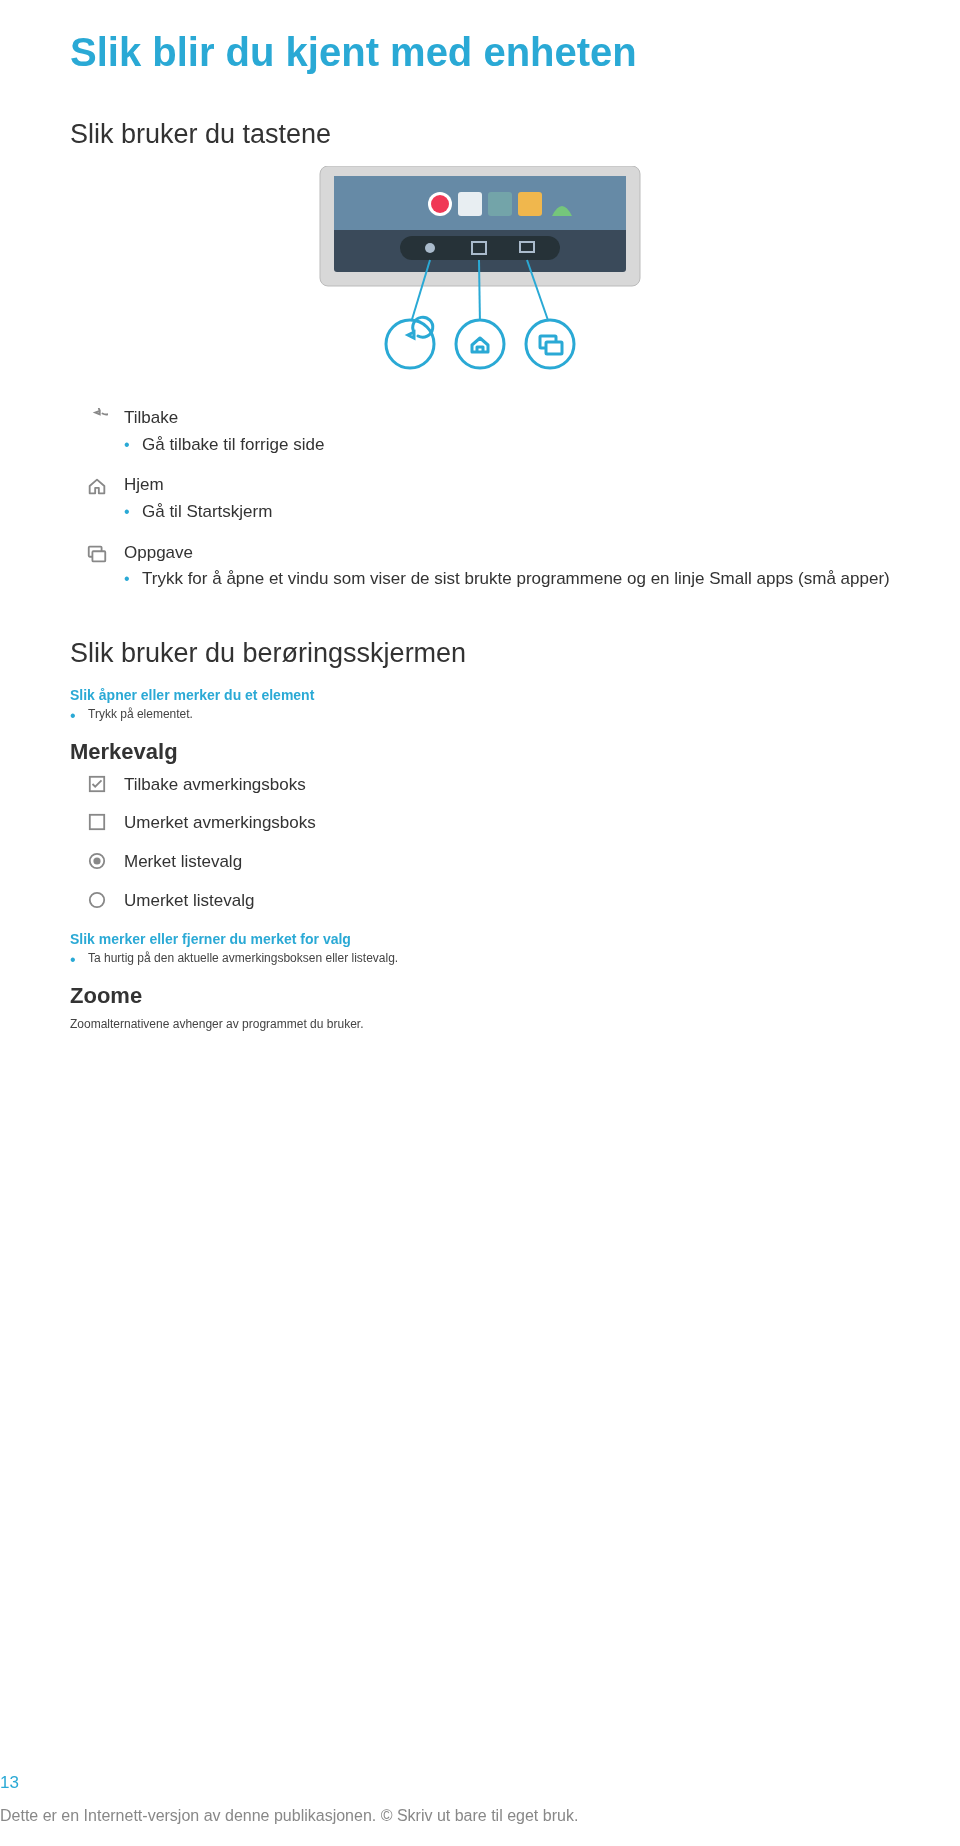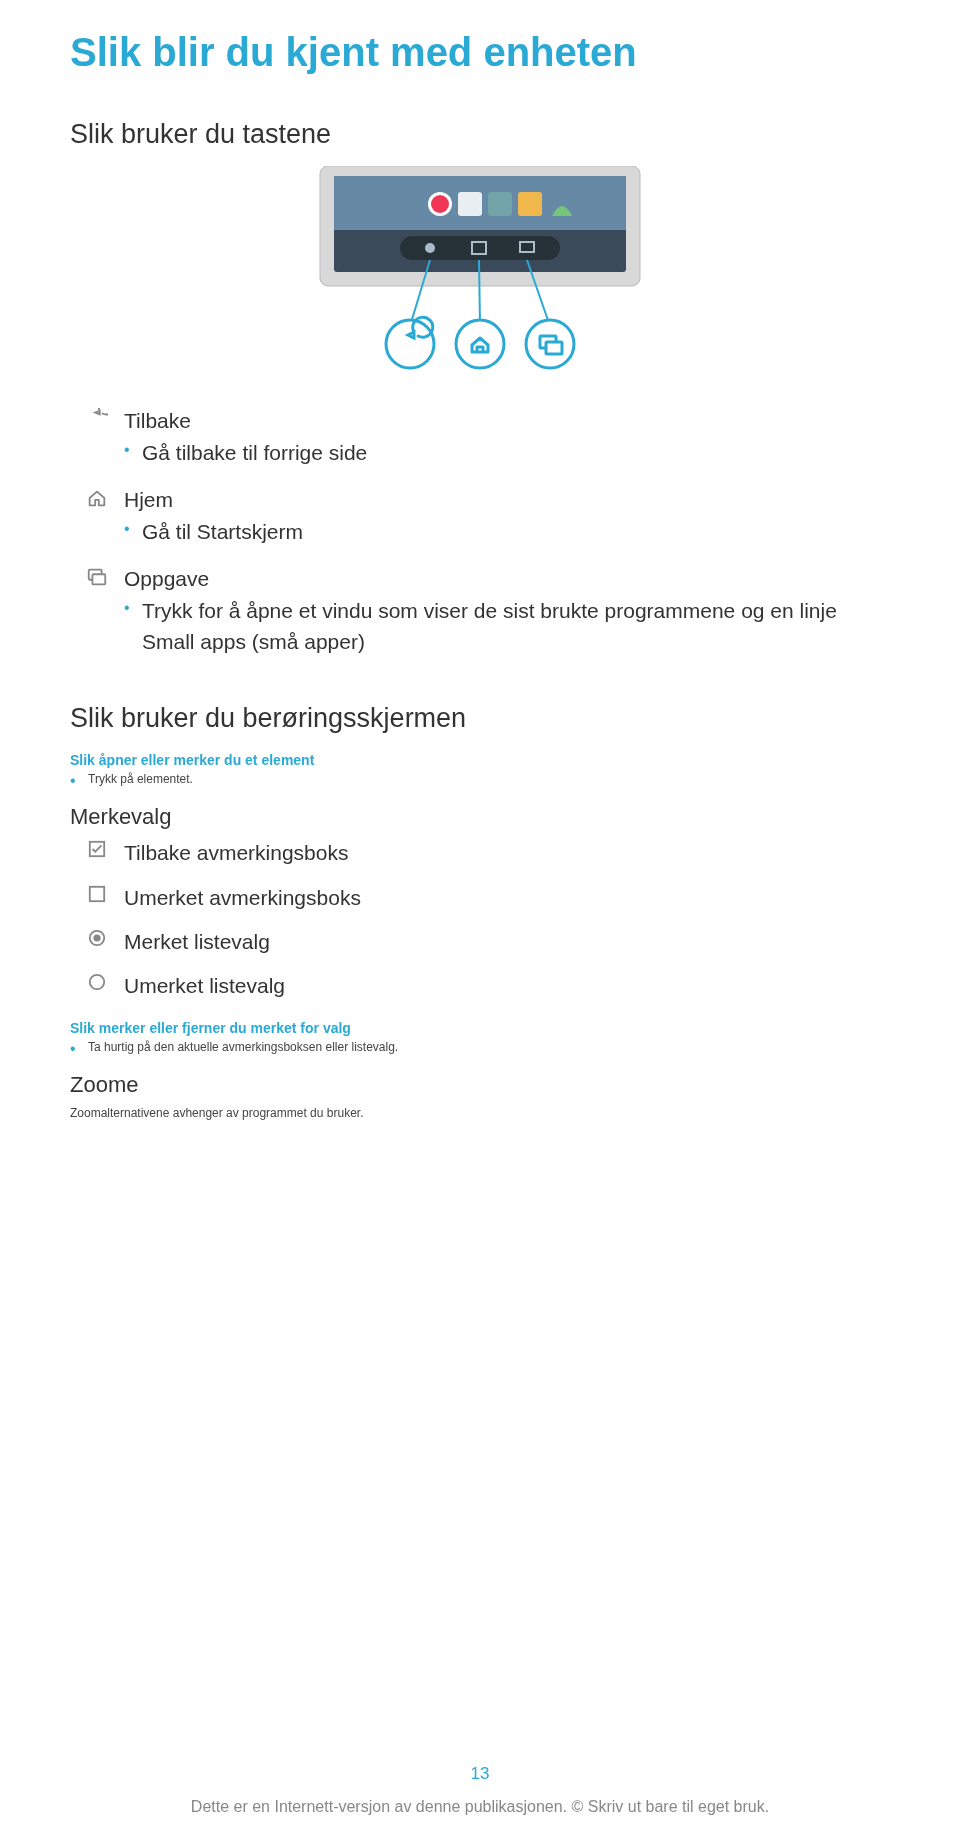--- a/index.html
+++ b/index.html
@@ -21,48 +21,48 @@
   h2.section {
     color: #333;
     font-size: 27px;
     font-weight: 400;
     margin-top: 44px;
     margin-bottom: 16px;
   }
   h3.sub {
     color: #333;
     font-size: 22px;
-    font-weight: 400;
+    font-weight: 700;
     margin-top: 18px;
     margin-bottom: 8px;
   }
   .row { display: flex; align-items: flex-start; margin-bottom: 14px; }
   .icon-cell { width: 54px; flex-shrink: 0; display: flex; justify-content: center; padding-top: 2px; }
-  .text-cell { flex: 1; font-size: 21px; line-height: 1.45; }
+  .text-cell { flex: 1; font-size: 17px; line-height: 1.45; }
   .text-cell .label { color: #333; margin-bottom: 2px; }
   ul.bullets { list-style: none; padding-left: 18px; }
   ul.bullets li { position: relative; padding-left: 0; margin-bottom: 2px; }
   ul.bullets li::before {
     content: "•"; position: absolute; left: -18px; top: 0;
     color: #2aa9d5; font-size: 16px;
   }
   .blue-sub {
     color: #2aa9d5; font-size: 14px; font-weight: 600;
     margin-top: 18px; margin-bottom: 4px;
   }
   .body-line { font-size: 12px; color: #444; margin-bottom: 6px; }
   .top-bullet { list-style: none; padding-left: 18px; }
   .top-bullet li { position: relative; }
   .top-bullet li::before {
     content: "•"; position: absolute; left: -18px; top: 0;
     color: #2aa9d5; font-size: 16px;
   }
   .footer {
-    position: absolute; bottom: 30px; left: 0; right: 0;
-    text-align: center; font-size: 16px; color: #888;
+    position: absolute; bottom: 21px; left: 0; right: 0;
+    text-align: left; font-size: 16px; color: #888;
   }
   .footer .pn { color: #2aa9d5; margin-bottom: 14px; font-size: 17px; }
   .tablet-illustration { display: flex; justify-content: center; margin-bottom: 30px; }
   .nav-icon-svg { width: 22px; height: 22px; }
   .check-icon-svg { width: 18px; height: 18px; }
   .illus { width: 380px; }
 </style>
 </head>
 <body>
 

